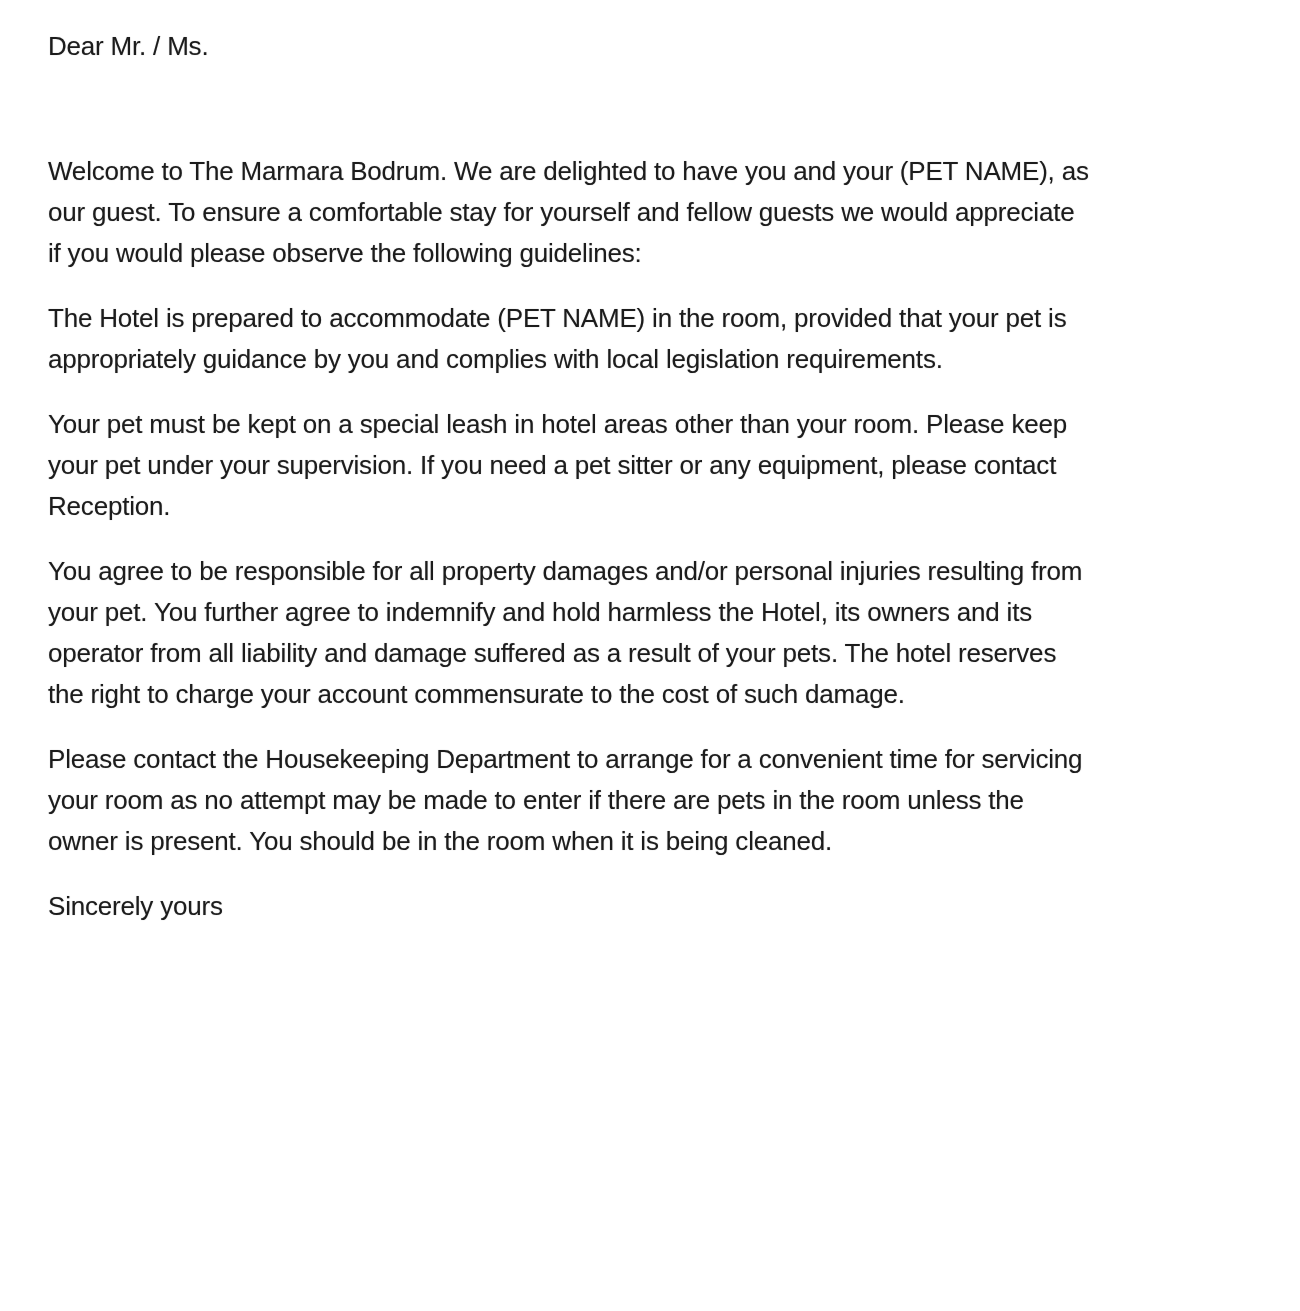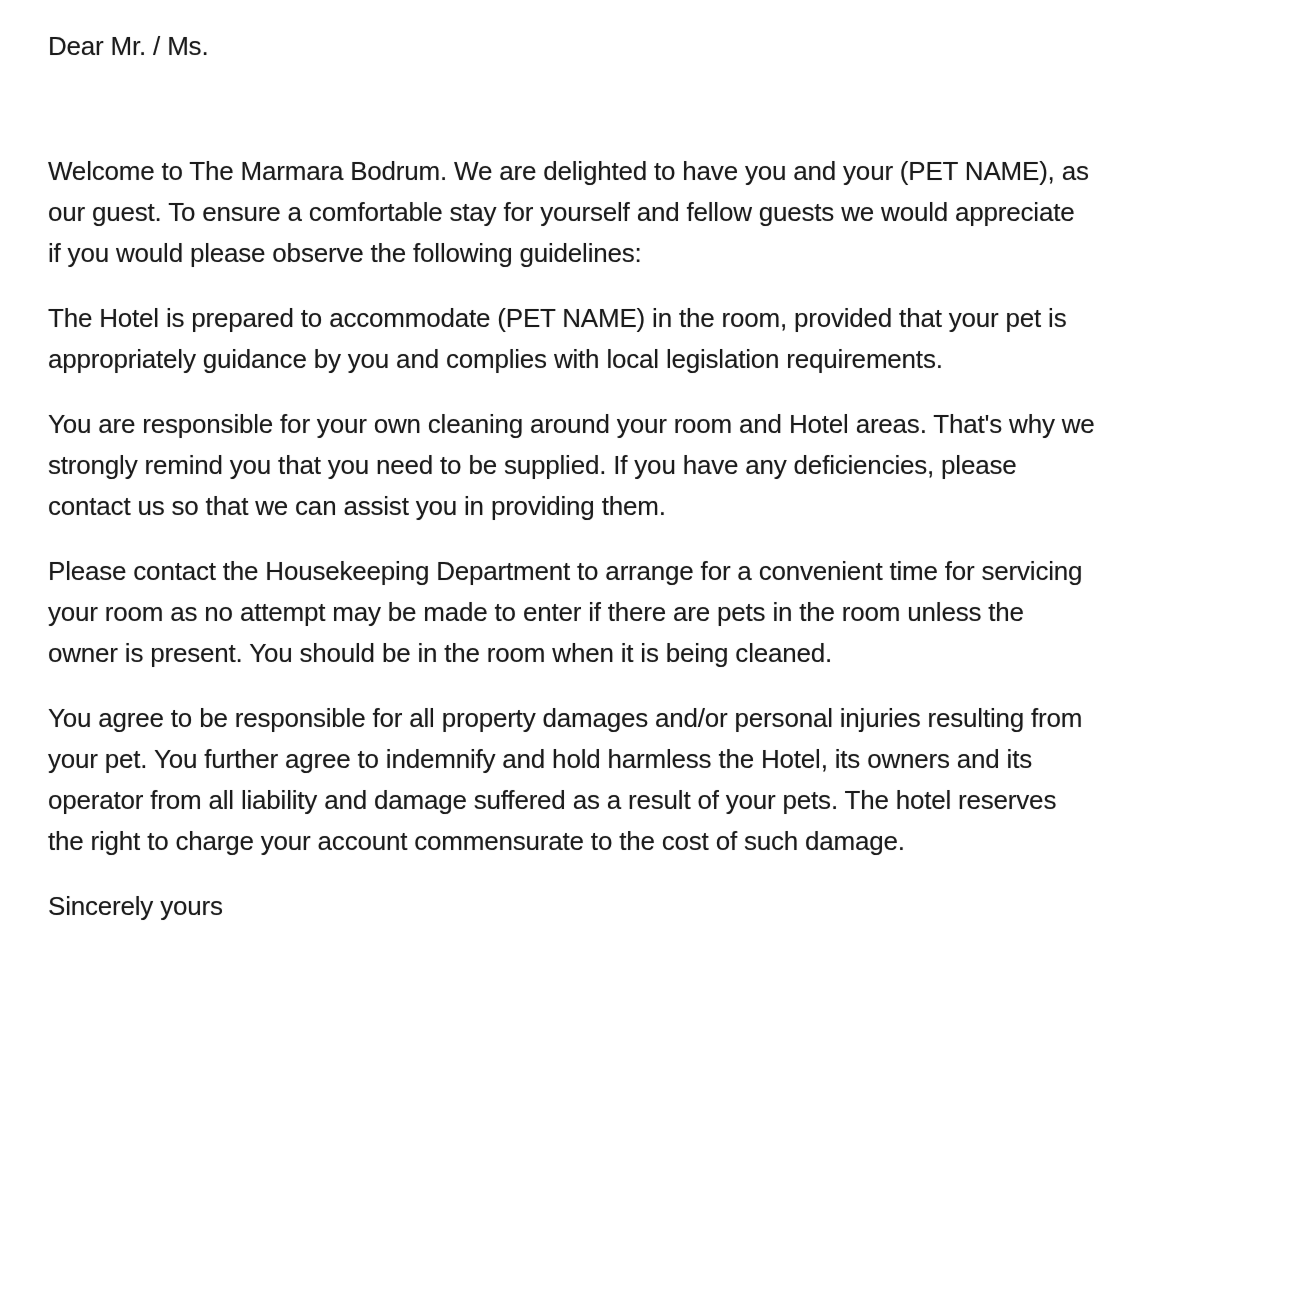--- a/index.html
+++ b/index.html
@@ -44,26 +44,26 @@
 
 <div class="page">
   <p class="salutation">Dear Mr. / Ms.</p>
 
   <div>
     <p class="para">Welcome to The Marmara Bodrum. We are delighted to have you and your (PET NAME), as
 our guest. To ensure a comfortable stay for yourself and fellow guests we would appreciate
 if you would please observe the following guidelines:</p>
     <p class="para">The Hotel is prepared to accommodate (PET NAME) in the room, provided that your pet is
 appropriately guidance by you and complies with local legislation requirements.</p>
-    <p class="para">You are responsible for your own cleaning around your room and Hotel areas. That's why we
-strongly remind you that you need to be supplied. If you have any deficiencies, please
-contact us so that we can assist you in providing them.</p>
-    <p class="para">Please contact the Housekeeping Department to arrange for a convenient time for servicing
-your room as no attempt may be made to enter if there are pets in the room unless the
-owner is present. You should be in the room when it is being cleaned.</p>
+    <p class="para">Your pet must be kept on a special leash in hotel areas other than your room. Please keep
+your pet under your supervision. If you need a pet sitter or any equipment, please contact
+Reception.</p>
     <p class="para">You agree to be responsible for all property damages and/or personal injuries resulting from
 your pet. You further agree to indemnify and hold harmless the Hotel, its owners and its
 operator from all liability and damage suffered as a result of your pets. The hotel reserves
 the right to charge your account commensurate to the cost of such damage.</p>
+    <p class="para">Please contact the Housekeeping Department to arrange for a convenient time for servicing
+your room as no attempt may be made to enter if there are pets in the room unless the
+owner is present. You should be in the room when it is being cleaned.</p>
   </div>
 
   <p class="closing">Sincerely yours</p>
 </div>
 
 </body></html>

